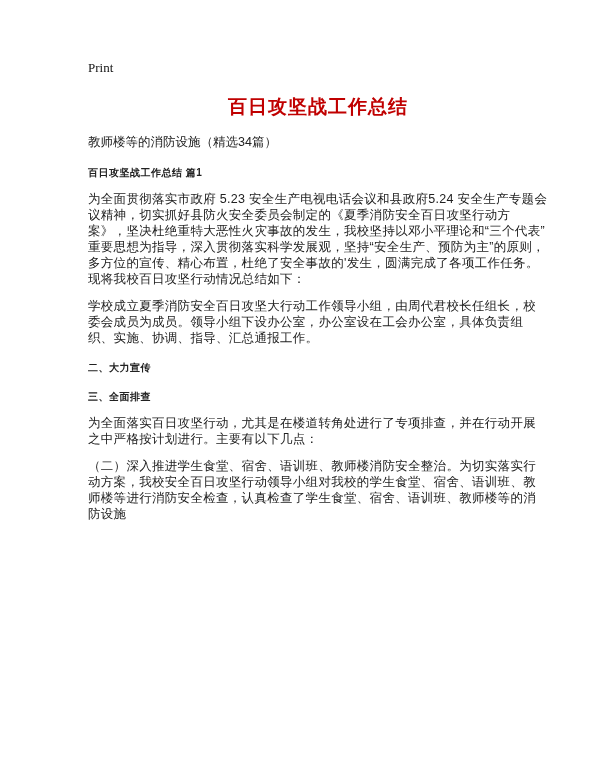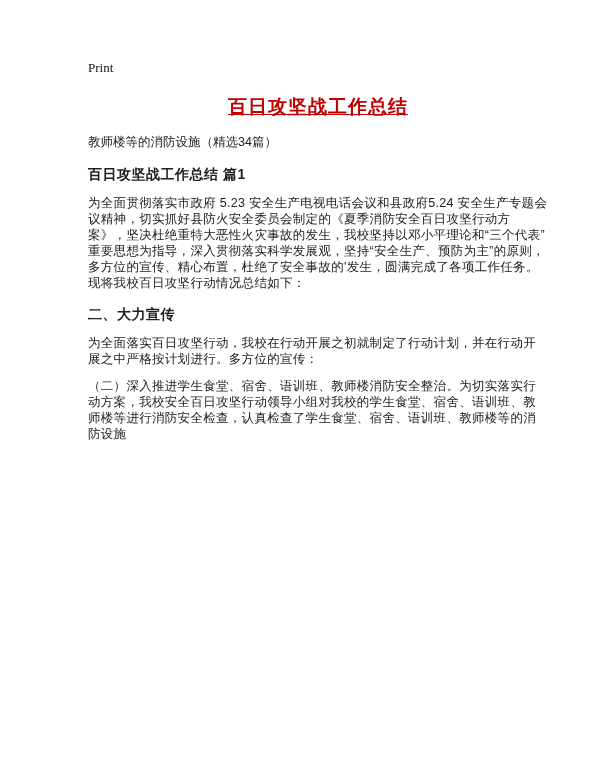--- a/index.html
+++ b/index.html
@@ -29,30 +29,29 @@
     text-decoration: none;
     cursor: pointer;
     margin: 0 0 2px 0;
   }
   .doc-title {
     text-align: center;
     font-size: 19px;
     font-weight: bold;
     letter-spacing: 1px;
     margin: 16px 0 14px 0;
-    text-decoration: underline;
     
   }
   .doc-subtitle {
     font-size: 12.5px;
     font-weight: normal;
     margin: 0 0 10px 0;
   }
   .article .block-heading {
-    font-size: 14px;
+    font-size: 10px;
     font-weight: bold;
     margin: 15px 0 11px 0;
     letter-spacing: 0.5px;
   }
   .article .block-paragraph {
     font-size: 12.5px;
     line-height: 16px;
     margin: 11px 0;
     word-break: break-all;
     overflow-wrap: anywhere;
@@ -67,18 +66,20 @@
 
   <a class="print-link" data-bind="page.print_label">Print</a>
 
   <h1 class="doc-title" data-bind="document.title" style="color: rgb(192, 0, 0);">百日攻坚战工作总结</h1>
 
   <div class="doc-subtitle" data-bind="document.subtitle">教师楼等的消防设施（精选34篇）</div>
 
   <div class="article" id="article-body">
       <h2 class="block-heading" data-bind="document.blocks.0.text">百日攻坚战工作总结 篇1</h2>
       <p class="block-paragraph" data-bind="document.blocks.1.text">为全面贯彻落实市政府 5.23 安全生产电视电话会议和县政府5.24 安全生产专题会议精神，切实抓好县防火安全委员会制定的《夏季消防安全百日攻坚行动方案》，坚决杜绝重特大恶性火灾事故的发生，我校坚持以邓小平理论和“三个代表”重要思想为指导，深入贯彻落实科学发展观，坚持“安全生产、预防为主”的原则，多方位的宣传、精心布置，杜绝了安全事故的'发生，圆满完成了各项工作任务。现将我校百日攻坚行动情况总结如下：</p>
+      <p class="block-paragraph" data-bind="document.blocks.3.text">学校成立夏季消防安全百日攻坚大行动工作领导小组，由周代君校长任组长，校委会成员为成员。领导小组下设办公室，办公室设在工会办公室，具体负责组织、实施、协调、指导、汇总通报工作。</p>
       <h2 class="block-heading" data-bind="document.blocks.4.text">二、大力宣传</h2>
-      <p class="block-paragraph" data-bind="document.blocks.7.text">为全面落实百日攻坚行动，我校在行动开展之初就制定了行动计划，并在行动开展之中严格按计划进行。多方位的宣传：</p>
+      <h2 class="block-heading" data-bind="document.blocks.6.text">三、全面排查</h2>
+      <p class="block-paragraph" data-bind="document.blocks.7.text">为全面落实百日攻坚行动，尤其是在楼道转角处进行了专项排查，并在行动开展之中严格按计划进行。主要有以下几点：</p>
       <p class="block-paragraph" data-bind="document.blocks.9.text">（二）深入推进学生食堂、宿舍、语训班、教师楼消防安全整治。为切实落实行动方案，我校安全百日攻坚行动领导小组对我校的学生食堂、宿舍、语训班、教师楼等进行消防安全检查，认真检查了学生食堂、宿舍、语训班、教师楼等的消防设施</p>
     </div>
 
 </div>
 
 </body></html>

